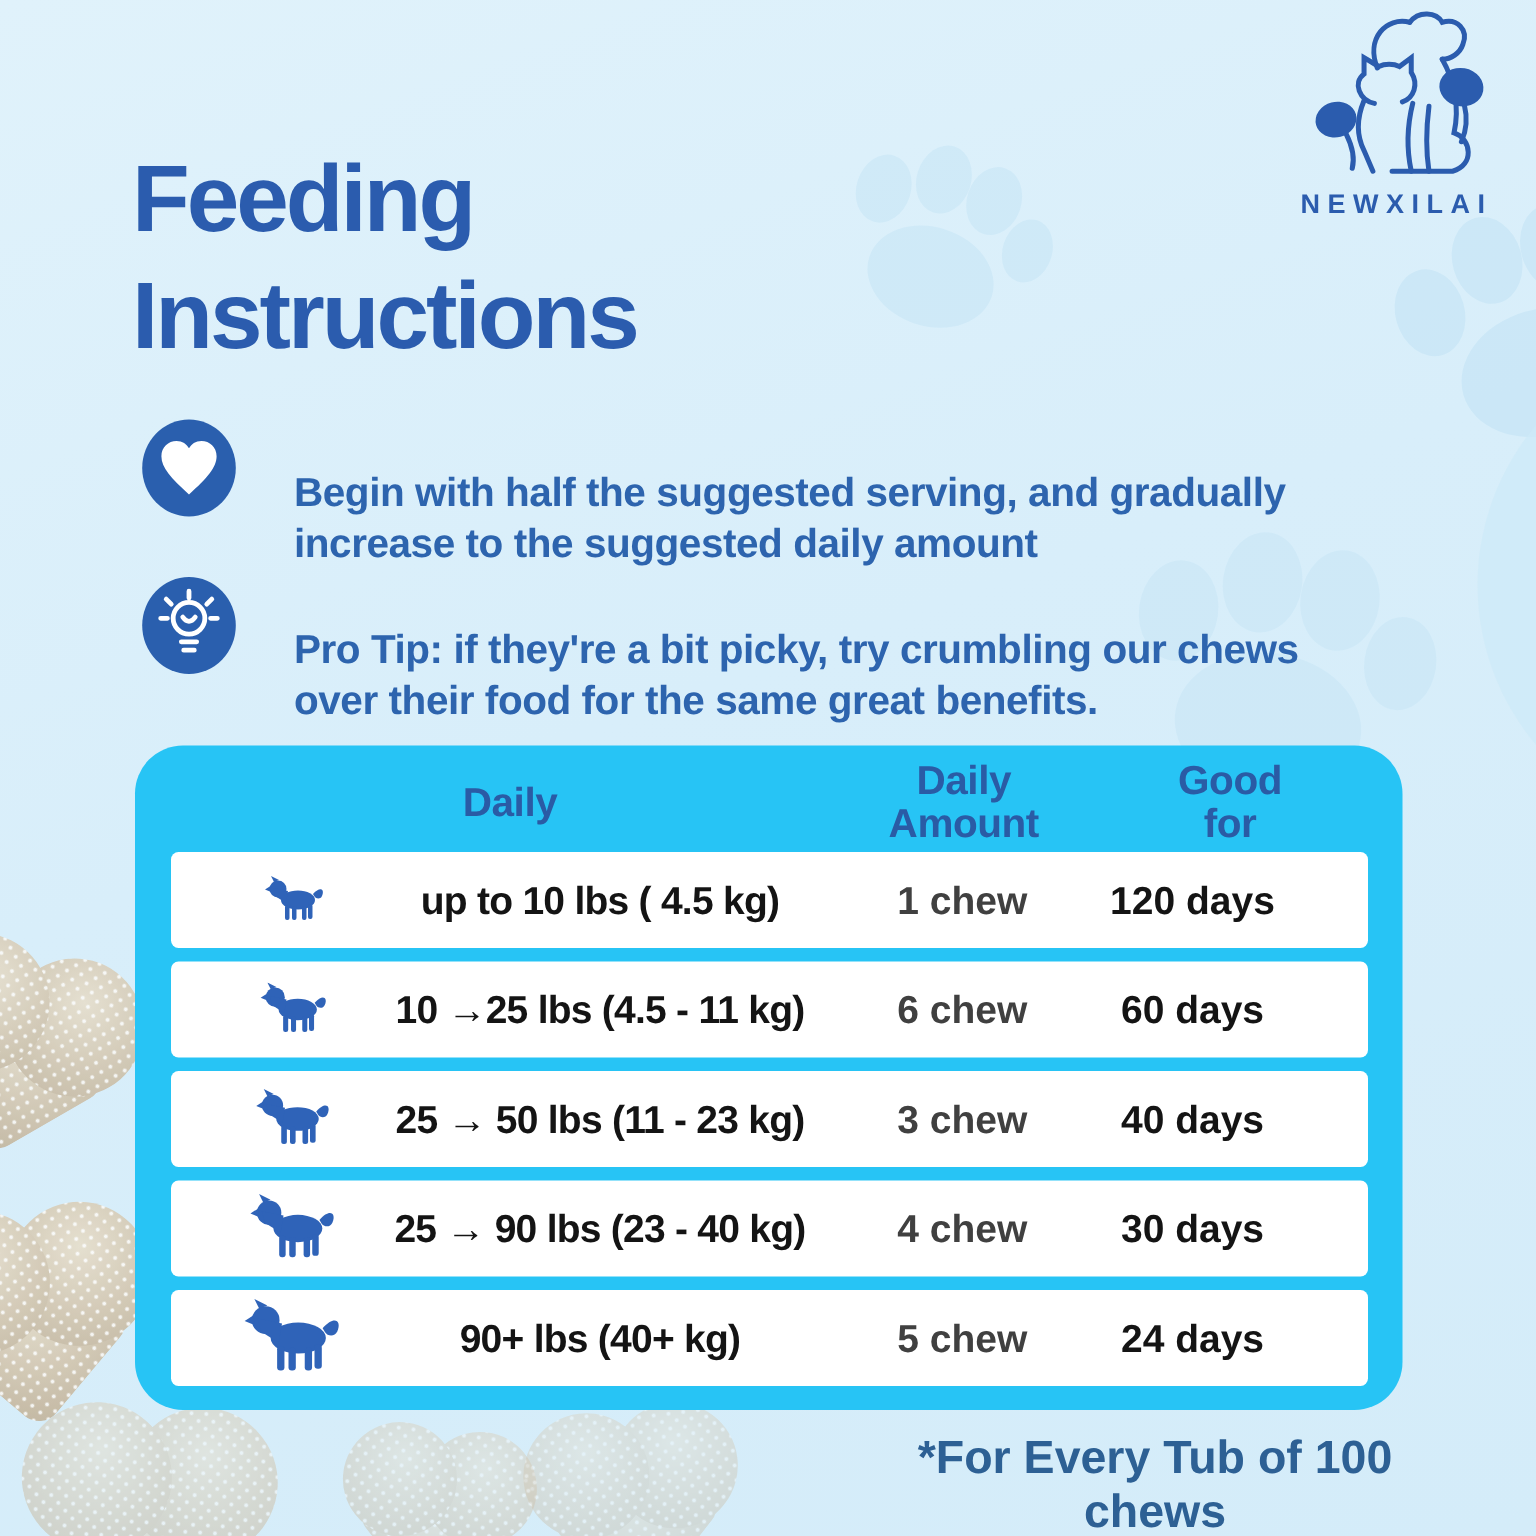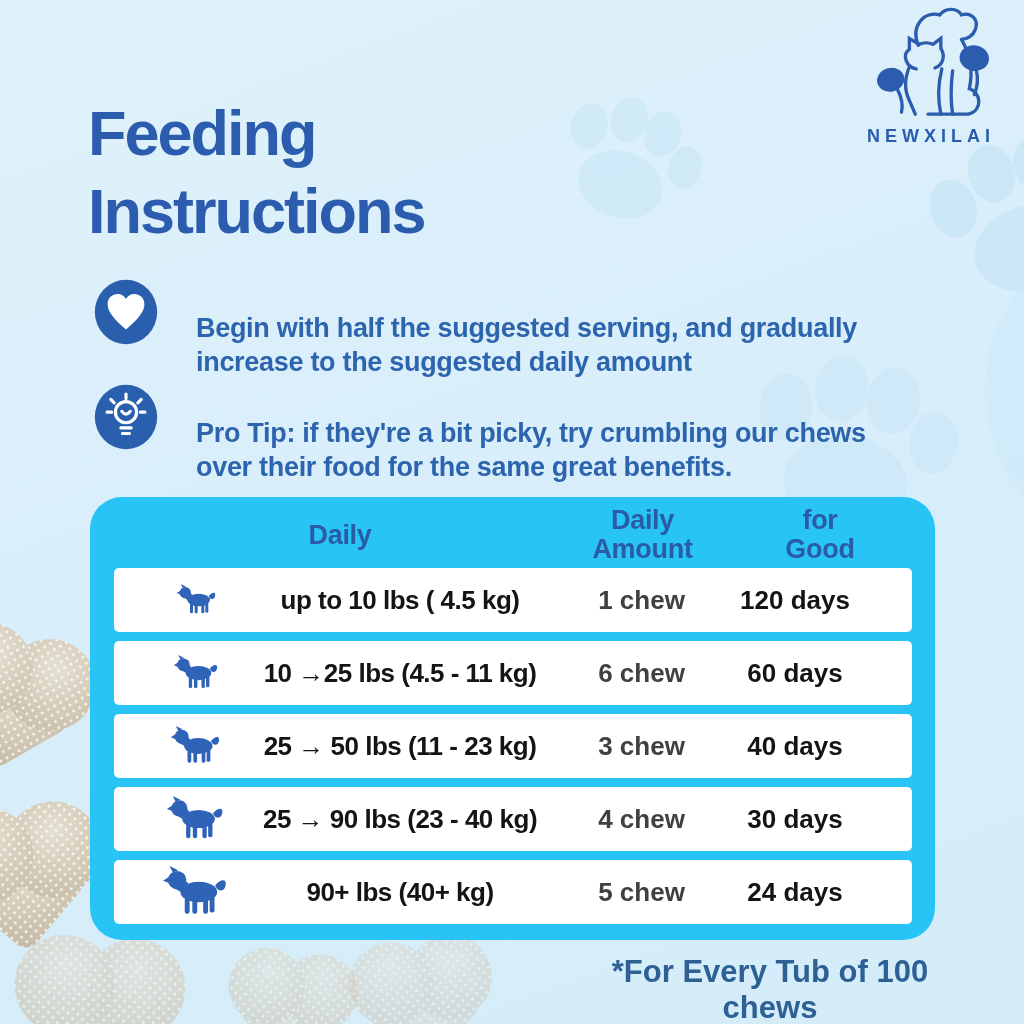--- a/index.html
+++ b/index.html
@@ -171,22 +171,22 @@
 
   <div class="panel">
     <div class="th th-weight">
       <span>Daily</span>
     </div>
     <div class="th th-daily">
       <span>Daily</span>
       <span>Amount</span>
     </div>
     <div class="th th-good">
+      <span>Good</span>
       <span>for</span>
-      <span>Good</span>
     </div>
 
     <div class="rows">
 
       <div class="row r1">
         <div class="cell cell-icon">
           <svg viewBox="0 0 64 48">
               <ellipse cx="34" cy="24" rx="17" ry="9.5"></ellipse>
               <circle cx="14" cy="13" r="8.5"></circle>
               <path d="M6.5 10 L1 13.5 L7 16 Z"></path>

